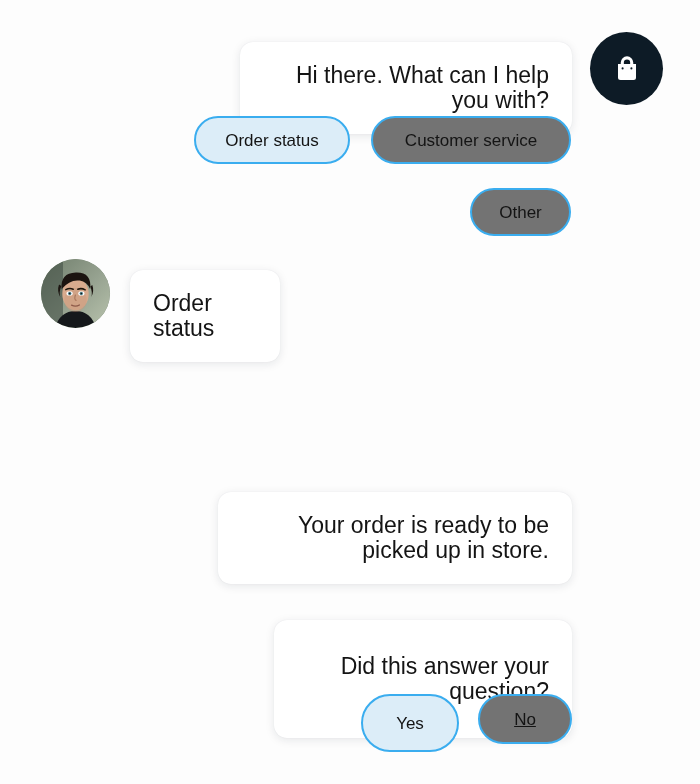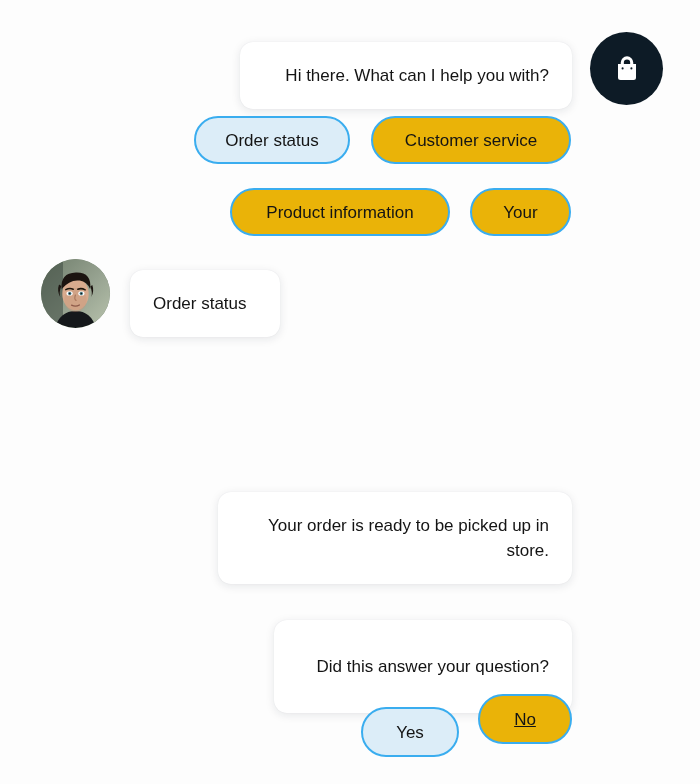--- a/index.html
+++ b/index.html
@@ -51,21 +51,21 @@
   .user-avatar svg { display: block; }
 
   
   .bubble {
     position: absolute;
     background: #ffffff;
     border-radius: 13px;
     box-shadow: 0 2px 10px rgba(20, 30, 45, 0.10),
                 0 0 1px rgba(20, 30, 45, 0.10);
     color: #141414;
-    font-size: 17px;
+    font-size: 23px;
     line-height: 25px;
     box-sizing: border-box;
   }
   .bubble.right { text-align: right; }
   .bubble.left  { text-align: left; }
 
   .b-greeting {
     left: 240px; top: 42px;
     width: 332px;
     padding: 21px 23px;
@@ -93,40 +93,40 @@
   .b-didanswer {
     left: 274px; top: 620px;
     width: 298px;
     padding: 34px 23px;
   }
 
   
   .chip {
     position: absolute;
     border: 2px solid #3aadef;
-    background: #eab308;
+    background: #737373;
     border-radius: 999px;
     color: #141414;
     font-size: 17px;
     line-height: 1;
     font-family: "Liberation Sans", sans-serif;
     display: flex;
     align-items: center;
     justify-content: center;
     cursor: pointer;
     padding: 0;
     box-sizing: border-box;
   }
   .chip.selected { background: #dcedf8; }
 
   .c-order-status      { left: 194px; top: 116px; width: 156px; height: 48px; }
   .c-customer-service  { left: 371px; top: 116px; width: 200px; height: 48px; }
   .c-product-info      { left: 230px; top: 188px; width: 220px; height: 48px; }
   .c-other             { left: 470px; top: 188px; width: 101px; height: 48px; }
-  .c-yes               { left: 361px; top: 694px; width: 98px;  height: 50px; margin-top: 13px; }
+  .c-yes               { left: 361px; top: 694px; width: 98px;  height: 58px; }
   .c-no                { left: 478px; top: 694px; width: 94px;  height: 50px; text-decoration: underline; }
 </style>
 </head>
 <body>
 
 <div class="chat">
 
   <div class="brand-avatar">
     <span>
       <svg width="34" height="34" viewBox="0 0 34 34" aria-hidden="true">
@@ -137,23 +137,22 @@
       </svg>
     </span>
   </div>
 
   <div class="bubble right b-greeting">Hi there. What can I help you with?</div>
 
   <button class="chip selected c-order-status">Order status</button>
 
   <button class="chip c-customer-service">Customer service</button>
 
-  <button class="chip c-product-info">Product information</button>
 
-  <button class="chip c-other">Your</button>
+  <button class="chip c-other">Other</button>
 
   <div class="user-avatar">
     <svg width="69" height="69" viewBox="0 0 69 69" aria-hidden="true">
       <defs>
         <clipPath id="avclip">
             <circle cx="34.5" cy="34.5" r="34.5"></circle>
           </clipPath>
         <linearGradient id="bgwall" x1="0" y1="0" x2="1" y2="1">
           <stop offset="0%" stop-color="#6f7d6a"></stop>
           <stop offset="55%" stop-color="#97a391"></stop>

